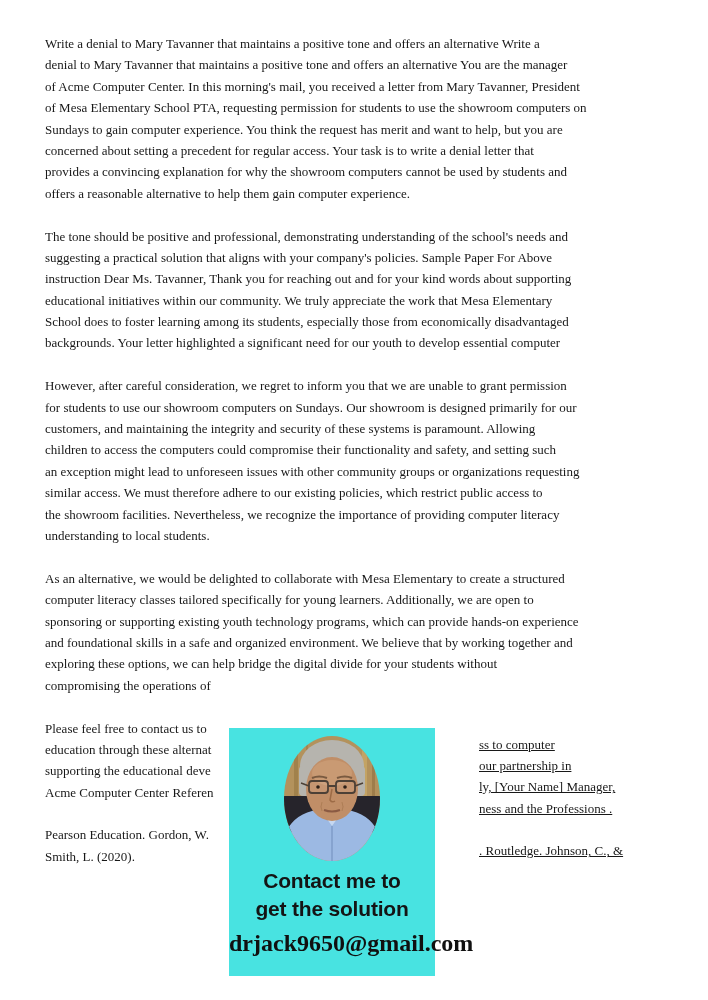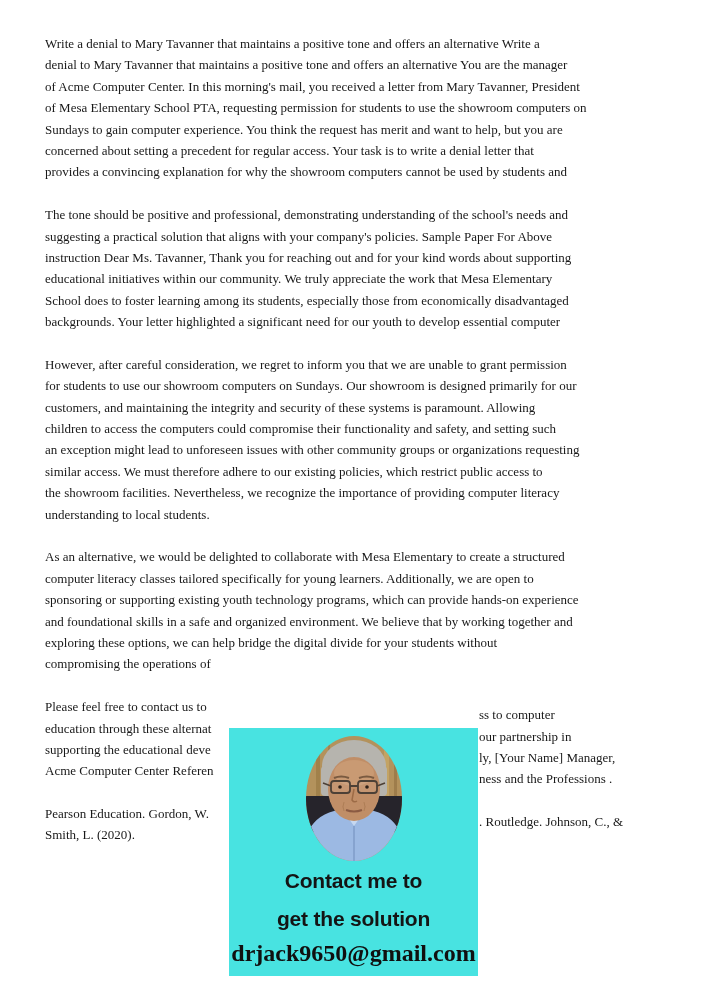--- a/index.html
+++ b/index.html
@@ -11,23 +11,23 @@
   .doc{
     position:absolute;left:45px;top:33px;width:622px;
     font-size:13px;color:#181818;
   }
   .para{margin:0 0 21.4px 0;}
   .line{
     position:relative;height:21.4px;line-height:21.4px;
     white-space:nowrap;
   }
   .frag-left{white-space:pre;}
-  .frag-right{position:absolute;left:434px;top:8px;white-space:pre;}
+  .frag-right{position:absolute;left:434px;top:16px;white-space:pre;text-decoration:underline;}
   .card{
-    position:absolute;left:229px;top:728px;width:249px;height:248px;
+    position:absolute;left:229px;top:728px;width:206px;height:248px;
     background:#48e3e1;z-index:5;text-align:center;
   }
   .avatar-wrap{margin-top:8px;height:125px;}
   .headline{
     font-family:"Liberation Sans", sans-serif;font-weight:700;
     font-size:21px;line-height:26px;color:#141414;margin-top:7px;
     letter-spacing:-0.2px;
   }
   .email{
     font-family:"Liberation Serif", serif;font-weight:700;
@@ -41,20 +41,21 @@
 
   <div class="doc">
       <div class="para">
         <div class="line">Write a denial to Mary Tavanner that maintains a positive tone and offers an alternative Write a</div>
         <div class="line">denial to Mary Tavanner that maintains a positive tone and offers an alternative You are the manager</div>
         <div class="line">of Acme Computer Center. In this morning's mail, you received a letter from Mary Tavanner, President</div>
         <div class="line">of Mesa Elementary School PTA, requesting permission for students to use the showroom computers on</div>
         <div class="line">Sundays to gain computer experience. You think the request has merit and want to help, but you are</div>
         <div class="line">concerned about setting a precedent for regular access. Your task is to write a denial letter that</div>
         <div class="line">provides a convincing explanation for why the showroom computers cannot be used by students and</div>
+        <div class="line">offers a reasonable alternative to help them gain computer experience.</div>
       </div>
       <div class="para">
         <div class="line">The tone should be positive and professional, demonstrating understanding of the school's needs and</div>
         <div class="line">suggesting a practical solution that aligns with your company's policies. Sample Paper For Above</div>
         <div class="line">instruction Dear Ms. Tavanner, Thank you for reaching out and for your kind words about supporting</div>
         <div class="line">educational initiatives within our community. We truly appreciate the work that Mesa Elementary</div>
         <div class="line">School does to foster learning among its students, especially those from economically disadvantaged</div>
         <div class="line">backgrounds. Your letter highlighted a significant need for our youth to develop essential computer</div>
       </div>
       <div class="para">
@@ -119,17 +120,17 @@
           <path d="M25,50 L17,47 M71,50 L79,47" stroke="#4c4036" stroke-width="1.5"></path>
           <circle cx="34" cy="51" r="1.8" fill="#2e2018"></circle>
           <circle cx="61" cy="51" r="1.8" fill="#2e2018"></circle>
           <path d="M48,53 L46,64 Q48,67 51,65" stroke="#9c6b46" stroke-width="1.5" fill="none"></path>
           <path d="M40,74 Q48,77 56,74" stroke="#8a5a42" stroke-width="2" fill="none"></path>
           <path d="M38,66 Q36,71 38,75 M58,66 Q60,71 58,75" stroke="#a5764f" stroke-width="1" fill="none" opacity="0.7"></path>
         </g>
       </svg>
     </div>
     <div class="headline">Contact me to</div>
-    <div class="headline" style="margin-top:12px;">get the solution</div>
+    <div class="headline" style="margin-top:2px;">get the solution</div>
     <div class="email">drjack9650@gmail.com</div>
   </div>
 
 </div>
 
 </body></html>

